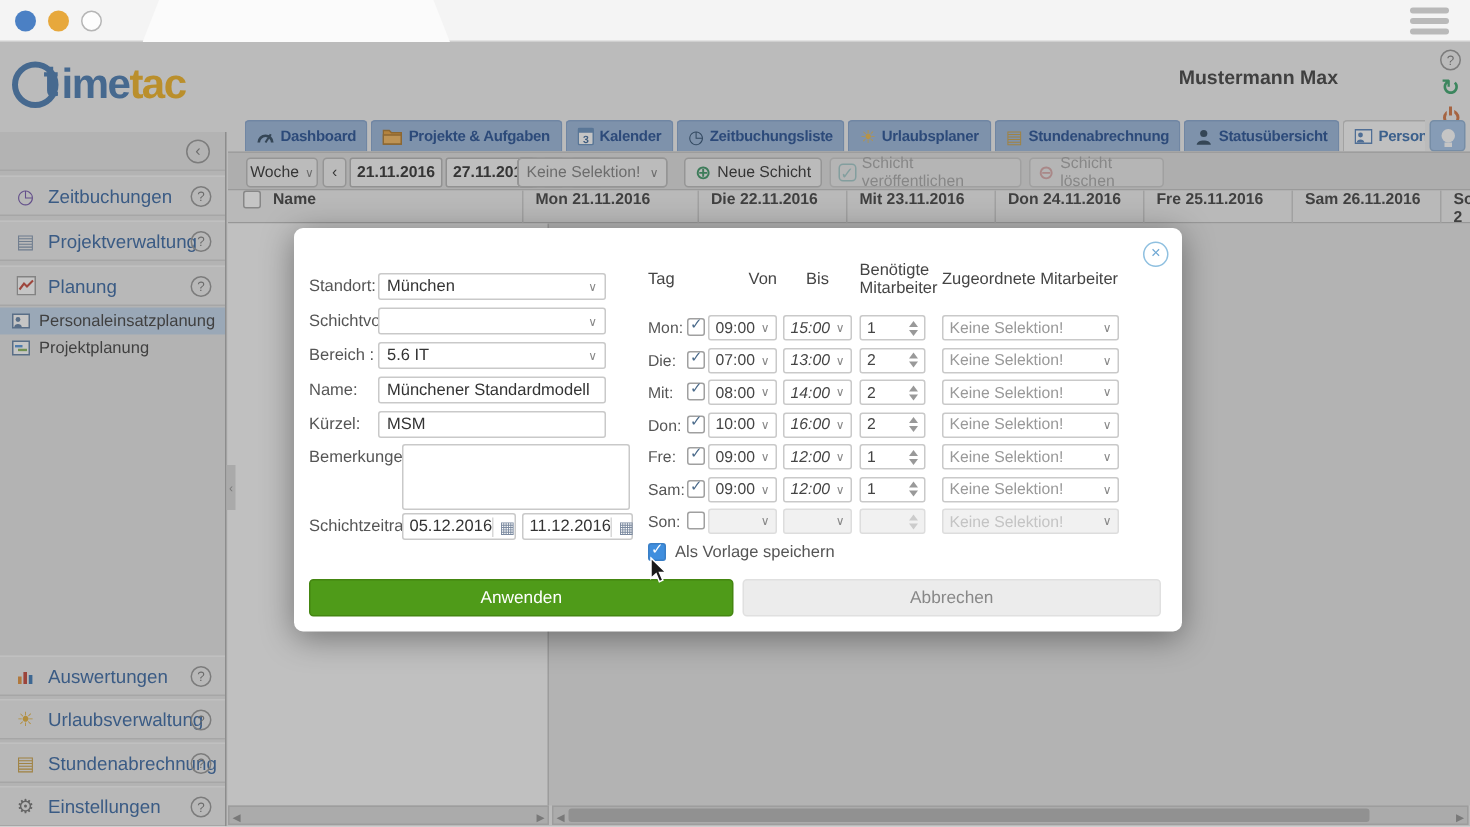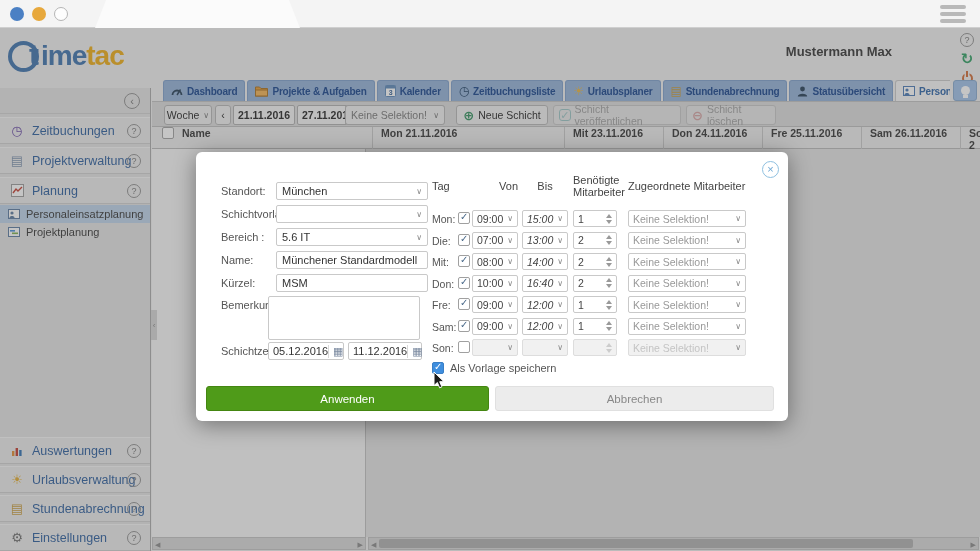--- a/index.html
+++ b/index.html
@@ -89,22 +89,22 @@
   .hscroll { position:absolute; bottom:1px; height:13px; background:#d8d8d8; border:1px solid #c2c2c2; font-size:7px; color:#8a8a8a; }
   .hscroll .arr-l { position:absolute; left:2px; top:3px; }
   .hscroll .arr-r { position:absolute; right:2px; top:3px; }
   .hthumb { position:absolute; top:1px; height:9px; background:#b0b0b0; border-radius:2px; }
 
   
   .modal { position:absolute; left:196px; top:152px; width:592px; height:269px; background:#fff; border-radius:6px;
     box-shadow:0 4px 22px rgba(0,0,0,.4); z-index:10; font-size:11px; color:#555; }
   .mclose { position:absolute; top:9px; right:9px; width:17px; height:17px; border:1.5px solid #8fc0e0; border-radius:50%;
     color:#6fa8d4; font-size:11px; display:flex; align-items:center; justify-content:center; line-height:1; }
-  .mlabel { position:absolute; left:10px; width:62px; font-size:11px; color:#555;margin-left:15px; }
-  .minput { position:absolute; left:80px; width:152px; height:18px; border:1px solid #c9c9c9; border-radius:2px; background:#fff;
+  .mlabel { position:absolute; left:10px; width:62px; font-size:11px; color:#555; }
+  .minput { position:absolute; left:56px; width:152px; height:18px; border:1px solid #c9c9c9; border-radius:2px; background:#fff;
     font-size:11px; color:#333; display:flex; align-items:center; padding:0 5px; }
   .minput .car { margin-left:auto; font-size:8px; color:#888; }
   .mtextarea { position:absolute; left:72px; top:144px; width:152px; height:44px; border:1px solid #c9c9c9; border-radius:2px; background:#fff; }
   .mdate { position:absolute; height:18px; border:1px solid #c9c9c9; border-radius:2px; background:#fff; font-size:11px; color:#333;
     display:flex; align-items:center; padding:0 4px; }
   .mdate .dico { margin-left:auto; color:#7b8aa0; font-size:11px; border-left:1px solid #d8d8d8; padding-left:4px; }
   .mth { position:absolute; font-size:11px; color:#444; }
   .mrow { position:absolute; left:0; width:100%; height:18px; }
   .mday { position:absolute; left:236px; font-size:10.5px; color:#555; top:3px; }
   .mcb { position:absolute; left:262px; top:2px; }
@@ -349,22 +349,25 @@
           <span class="del-ico gico">⊖</span>
           <span>Schicht löschen</span>
         </div>
       </div>
 
       <div class="grid-head">
         <div class="gh-cell first" style="left:10px; width:204px; gap:8px">
           <span class="cb"></span>
           <span>Name</span>
         </div>
-        <div class="gh-cell" style="left:220px; width:99px">
+        <div class="gh-cell" style="left:196px; width:99px">
             <span>Mon 21.11.2016</span>
+          </div>
+        <div class="gh-cell" style="left:313px; width:99px">
+            <span>Die 22.11.2016</span>
           </div>
         <div class="gh-cell" style="left:412px; width:99px">
             <span>Mit 23.11.2016</span>
           </div>
         <div class="gh-cell" style="left:511px; width:99px">
             <span>Don 24.11.2016</span>
           </div>
         <div class="gh-cell" style="left:610px; width:99px">
             <span>Fre 25.11.2016</span>
           </div>
@@ -513,21 +516,21 @@
         </span>
     </div>
     <div class="mrow" style="top:122.5px">
       <span class="mday">Don:</span>
       <span class="cb checked mcb"></span>
       <span class="msel von">
           <span>10:00</span>
           <span class="car">∨</span>
         </span>
       <span class="msel bis">
-          <span>16:40</span>
+          <span>16:00</span>
           <span class="car">∨</span>
         </span>
       <span class="mcnt">
           <span>2</span>
           <span class="spin">
             <u class="tup"></u>
             <u class="tdn"></u>
           </span>
         </span>
       <span class="msel masgn">

